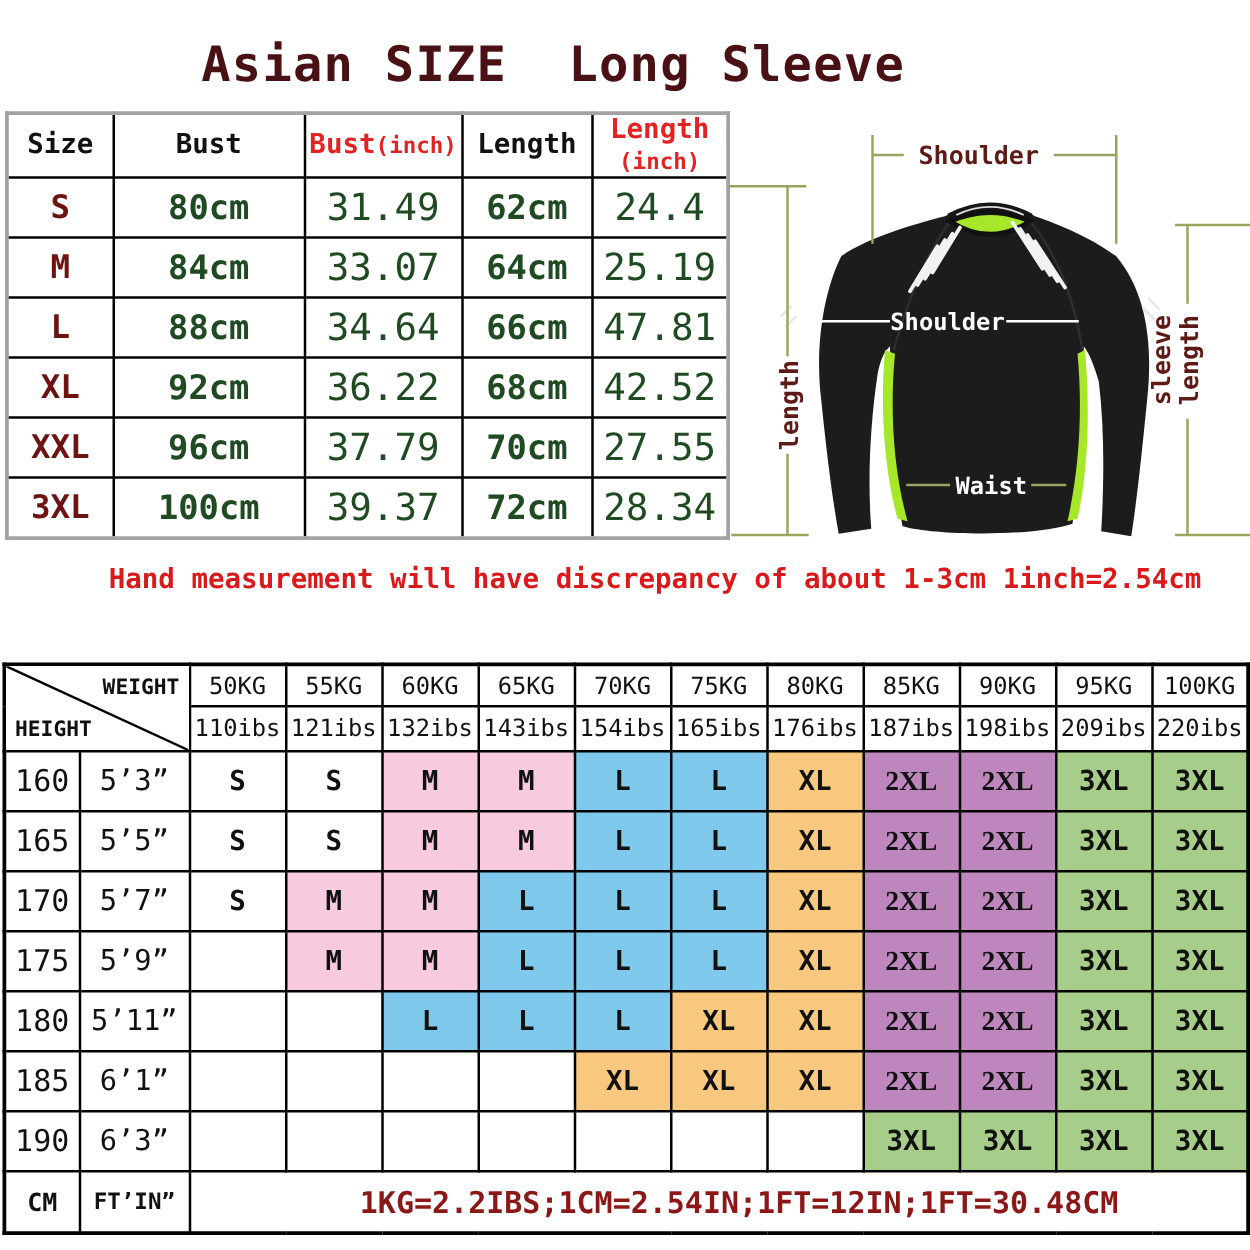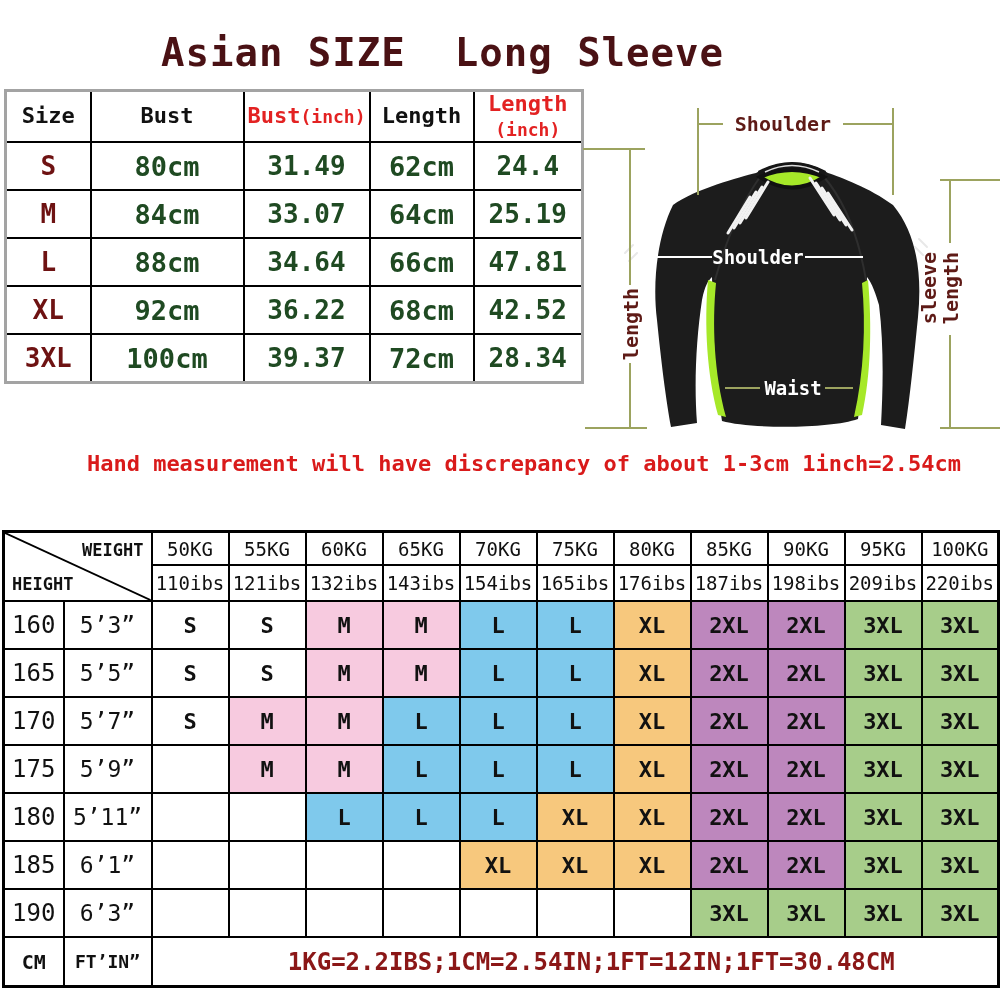--- a/index.html
+++ b/index.html
@@ -10,21 +10,21 @@
 
   
   #size-table{position:absolute;left:4px;top:89px;border-collapse:collapse;table-layout:fixed;border:3px solid #a3a3a3;}
   #size-table th,#size-table td{border:2px solid #000;text-align:center;vertical-align:middle;padding:0;background:#fff;}
   #size-table th{height:49px;font-size:22px;font-weight:bold;color:#111;line-height:1.1;}
   #size-table th.red{color:var(--header-red);}
   #size-table th .inch{font-size:18px;font-weight:bold;}
   #size-table td{height:46px;}
   #size-table td.size{color:var(--size-letter-maroon);font-weight:bold;font-size:26px;}
   #size-table td.cmv{color:var(--value-green);font-weight:bold;font-size:27px;}
-  #size-table td.inv{color:var(--value-green);font-size:26px;font-weight:bold;}
+  #size-table td.inv{color:var(--value-green);font-size:30px;}
 
   .note{position:absolute;top:451px;left:0;width:1000px;text-align:center;
         font-size:22px;font-weight:bold;color:var(--note-red);margin-left:24px;}
 
   
   #shirt{position:absolute;left:575px;top:85px;}
   .oline{stroke:var(--measure-line-olive);stroke-width:2;fill:none;}
   .wline{stroke:#fff;stroke-width:2;fill:none;}
   .mlabel{fill:var(--label-maroon);font-family:"DejaVu Sans Mono",monospace;font-size:20px;font-weight:bold;}
   .wlabel{fill:#fff;font-family:"DejaVu Sans Mono",monospace;font-size:19px;font-weight:bold;}
@@ -44,21 +44,21 @@
   #fit-table tfoot td.hcm{font-size:20px;font-weight:bold;}
   #fit-table tfoot td.hft{font-size:18px;font-weight:bold;}
   #fit-table tfoot td.conv{font-size:24px;font-weight:bold;color:var(--footer-red);padding-left:33px;}
   .corner{position:relative;}
   .corner svg{position:absolute;left:0;top:0;width:100%;height:100%;}
   .corner .wlab{position:absolute;top:7px;right:7px;font-size:17px;font-weight:bold;}
   .corner .hlab{position:absolute;bottom:6px;left:7px;font-size:17px;font-weight:bold;}
   
   .cw{background:#fff!important;} .cp{background:var(--cell-pink)!important;}
   .cb{background:var(--cell-blue)!important;} .co{background:var(--cell-orange)!important;}
-  .cv{background:var(--cell-purple)!important;} .cg{background:var(--cell-green)!important;}
+  .cv{background:var(--cell-purple)!important;font-family:Liberation Serif, serif;} .cg{background:var(--cell-green)!important;}
 </style>
 </head>
 <body>
 
 <div class="title">Asian SIZE  Long Sleeve</div>
 
 <table id="size-table">
   <colgroup>
       <col style="width:85px">
       <col style="width:153px">
@@ -96,20 +96,27 @@
         <td class="inv">34.64</td>
         <td class="cmv">66cm</td>
         <td class="inv">47.81</td>
       </tr>
       <tr>
         <td class="size">XL</td>
         <td class="cmv">92cm</td>
         <td class="inv">36.22</td>
         <td class="cmv">68cm</td>
         <td class="inv">42.52</td>
+      </tr>
+      <tr>
+        <td class="size">XXL</td>
+        <td class="cmv">96cm</td>
+        <td class="inv">37.79</td>
+        <td class="cmv">70cm</td>
+        <td class="inv">27.55</td>
       </tr>
       <tr>
         <td class="size">3XL</td>
         <td class="cmv">100cm</td>
         <td class="inv">39.37</td>
         <td class="cmv">72cm</td>
         <td class="inv">28.34</td>
       </tr>
     </tbody>
 </table>

